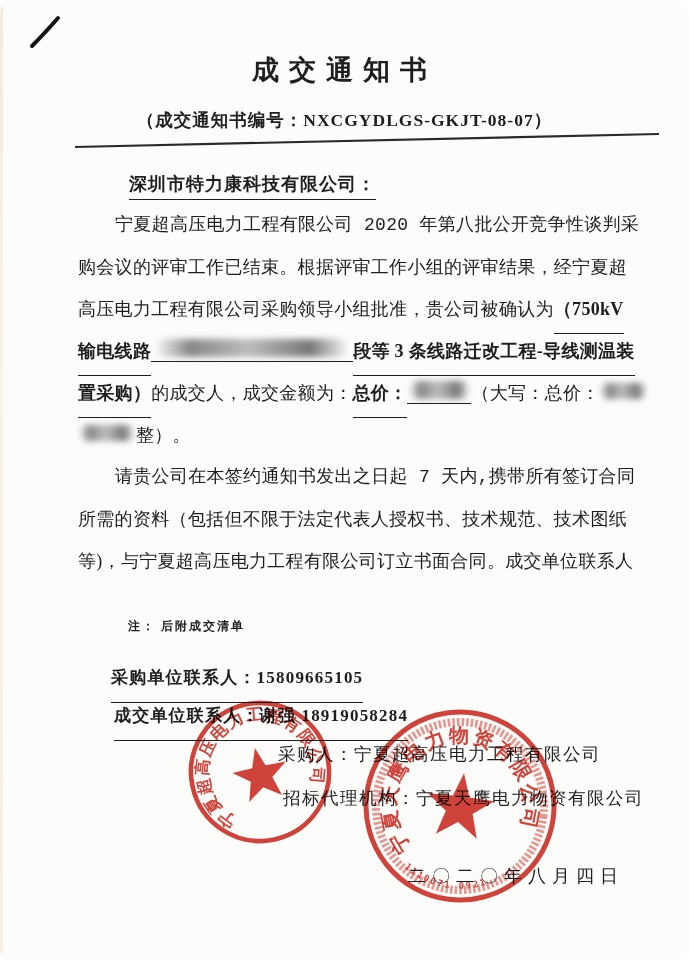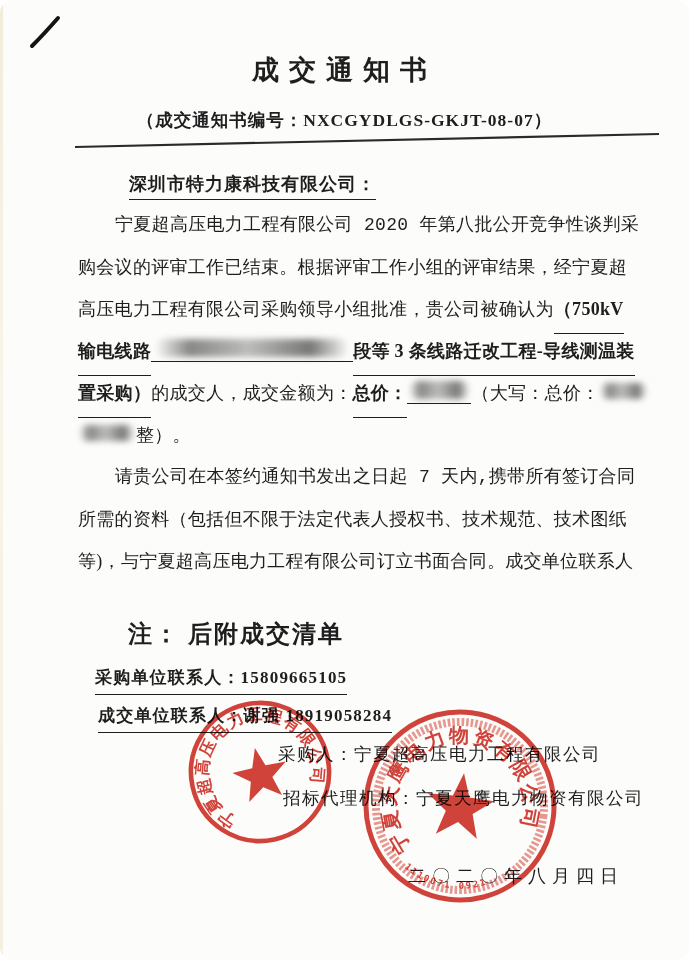--- a/index.html
+++ b/index.html
@@ -24,23 +24,23 @@
   .para .bl{white-space:nowrap;letter-spacing:.3px;}
   .indent{padding-left:37px;font-family:Liberation Mono, monospace;}
   .em{font-weight:700;border-bottom:1.7px solid #1e1e1e;padding-bottom:14px;}
   .blank{display:inline-block;position:relative;height:22px;vertical-align:-5px;
     border-bottom:1.7px solid #1e1e1e;}
   .smudge{position:absolute;left:2%;right:2%;top:0;bottom:4px;border-radius:9px;
     background:linear-gradient(90deg,rgba(125,125,125,0),rgba(105,105,105,.8) 18%,
       rgba(135,135,135,.55) 48%,rgba(95,95,95,.85) 80%,rgba(125,125,125,0));
     filter:blur(3px);}
   .smudge-free{display:inline-block;position:relative;height:20px;vertical-align:-4px;}
-  .note{left:128px;top:618px;font-size:24px;font-weight:700;letter-spacing:2px;}
+  .note{left:128px;top:618px;font-size:12px;font-weight:700;letter-spacing:2px;}
   .contact{font-size:17px;font-weight:700;border-bottom:1.8px solid #1e1e1e;
-    padding-bottom:5px;letter-spacing:1.2px;}
+    padding-bottom:13px;letter-spacing:1.2px;margin-left:16px;}
   .c1{left:95px;top:666px;}
   .c2{left:98px;top:704px;}
   .sig{font-size:17.5px;letter-spacing:1.5px;}
   .s1{left:278px;top:742px;}
   .s2{left:283px;top:786px;}
   .date{left:408px;top:864px;font-size:18px;letter-spacing:6px;}
   .stamp{position:absolute;mix-blend-mode:multiply;opacity:.9;}
   .stamp-left{left:186px;top:698px;transform:rotate(-12deg);}
   .stamp-right{left:360px;top:706px;transform:rotate(7deg);}
   .penmark{position:absolute;left:18px;top:6px;}

